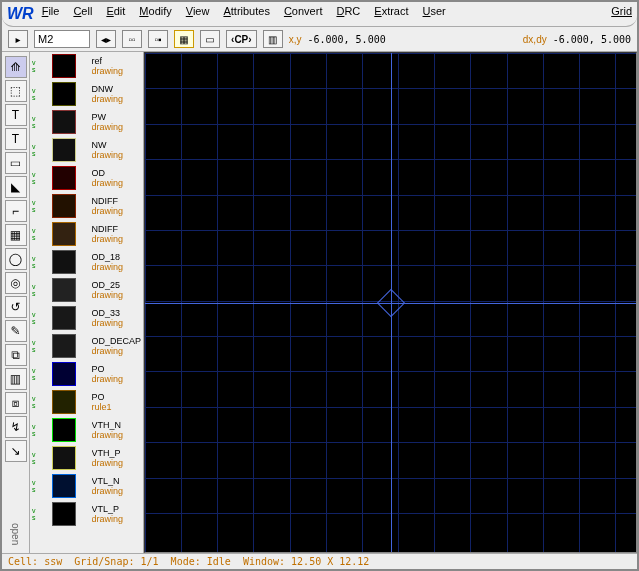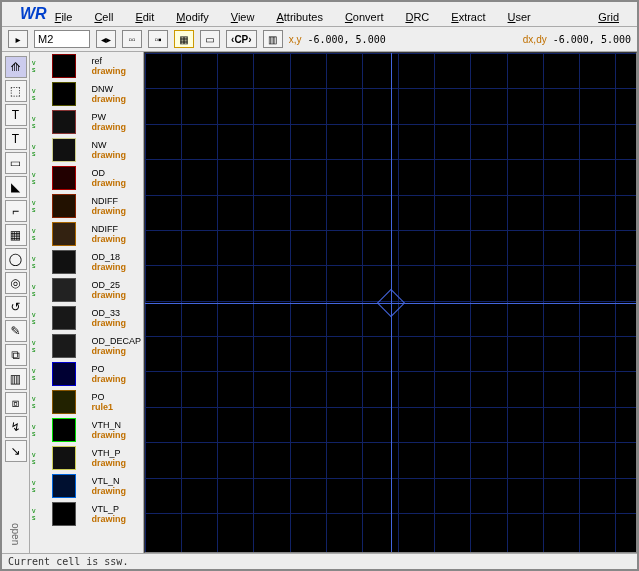--- a/index.html
+++ b/index.html
@@ -1,22 +1,22 @@
 <!DOCTYPE html>
 <html><head>
 <meta charset="utf-8">
 <style>
 * { margin:0; padding:0; box-sizing:border-box; }
 body { font-family:sans-serif; font-size:11px; background:#e8e8e8; width:639px; height:571px; overflow:hidden; }
 .window { width:639px; height:571px; border:2px solid #888; background:#eee; display:flex; flex-direction:column; }
 
 
-.menubar { display:flex; align-items:flex-end; padding:3px 18px; background:#eee; border-bottom:1px solid #aaa; }
+.menubar { display:flex; align-items:flex-start; padding:3px 5px; background:#eee; border-bottom:1px solid #aaa;border-radius:11px; }
 .logo { font-weight:bold; font-size:16px; color:#0040cc; font-style:italic; margin-right:8px; }
-.menu-items { display:flex; gap:22px; flex:1; }
+.menu-items { display:flex; gap:14px; flex:1; }
 .menu-item { cursor:default; }
 .menu-item u { text-decoration:underline; }
 .menu-help { margin-left:auto; }
 
 
 .toolbar { display:flex; align-items:center; gap:6px; padding:3px 6px; background:#eee; border-bottom:1px solid #aaa; }
 .tbtn { border:1px solid #888; background:#f4f4f4; padding:1px 4px; height:18px; min-width:20px; display:inline-flex; align-items:center; justify-content:center; font-size:10px; }
 .tbtn.active { background:#ffd; border-color:#c90; }
 .tinput { width:56px; height:18px; border:1px solid #888; padding:1px 3px; font-size:11px; background:#fff; }
 .coord-lbl { color:#c07000; font-size:10px; }
@@ -30,21 +30,21 @@
 .tool { width:22px; height:22px; border:1px solid #999; background:#f4f4f4; display:flex; align-items:center; justify-content:center; font-size:12px; }
 .tool.sel { background:#cce; }
 .open-vert { writing-mode:vertical-rl; font-size:10px; color:#666; margin-top:auto; padding:4px 0; }
 
 .layer-panel { width:114px; background:#eee; border-right:1px solid #aaa; overflow-y:auto; overflow-x:hidden; }
 .layer-row { display:flex; align-items:center; height:28px; padding:1px 2px; gap:16px; }
 .vs { display:flex; flex-direction:column; font-size:7px; line-height:7px; color:#080; }
 .swatch { width:24px; height:24px; border:1px solid #fff; flex-shrink:0; }
 .layer-txt { display:flex; flex-direction:column; line-height:10px; font-size:9px; overflow:hidden; }
 .layer-name { color:#000; white-space:nowrap; }
-.layer-sub { color:#c07000; white-space:nowrap;font-weight:bold; }
+.layer-sub { color:#c07000; white-space:nowrap; }
 
 .canvas { flex:1; background:#000; position:relative; overflow:hidden; border:1px inset #888; }
 .grid-v,.grid-h { position:absolute; background:#112266; }
 .grid-v { top:0; bottom:0; width:1px; }
 .grid-h { left:0; right:0; height:1px; }
 .xhair { position:absolute; background:#4466dd; }
 .xhair.h { left:0; right:0; height:1px; top:50%; }
 .xhair.v { top:0; bottom:0; width:1px; left:50%; }
 .origin { position:absolute; width:20px; height:20px; left:50%; top:50%; transform:translate(-50%,-50%) rotate(45deg); border:1px solid #4466dd; }
 
@@ -334,14 +334,19 @@
         <div class="grid-v" style="left: 434px;"></div>
         <div class="grid-h" style="top: 425px;"></div>
         <div class="grid-v" style="left: 470px;"></div>
         <div class="grid-h" style="top: 460px;"></div>
         <div class="xhair h"></div>
         <div class="xhair v"></div>
         <div class="origin"></div>
       </div>
   </div>
 
-  <div class="statusbar a">Current cell is ssw.</div>
+  <div class="statusbar b">
+    <span class="sb-k">Cell:</span> <span>ssw</span>
+    &nbsp;<span class="sb-k">Grid/Snap:</span> <span>1/1</span>
+    &nbsp;<span class="sb-k">Mode:</span> <span>Idle</span>
+    &nbsp;<span class="sb-k">Window:</span> <span>12.50 X 12.12</span>
+  </div>
 </div>
 
 </body></html>

